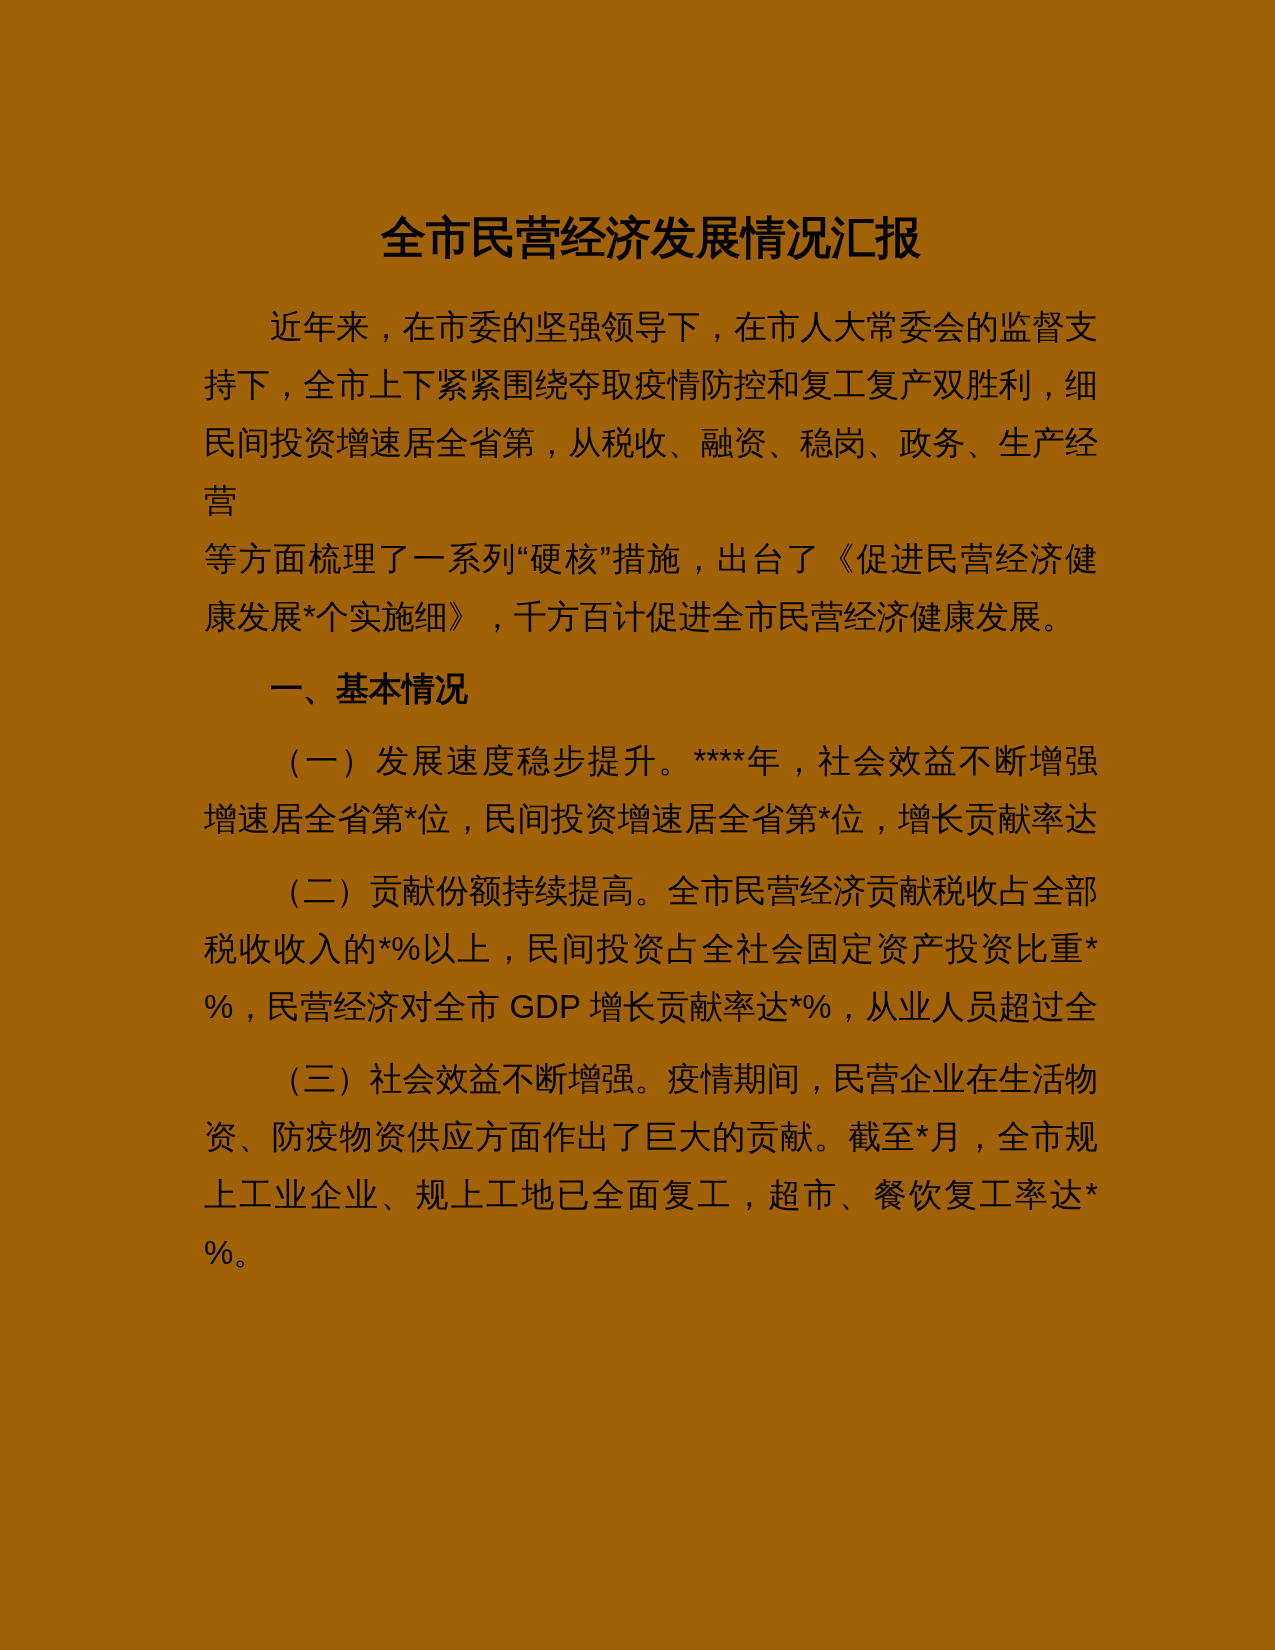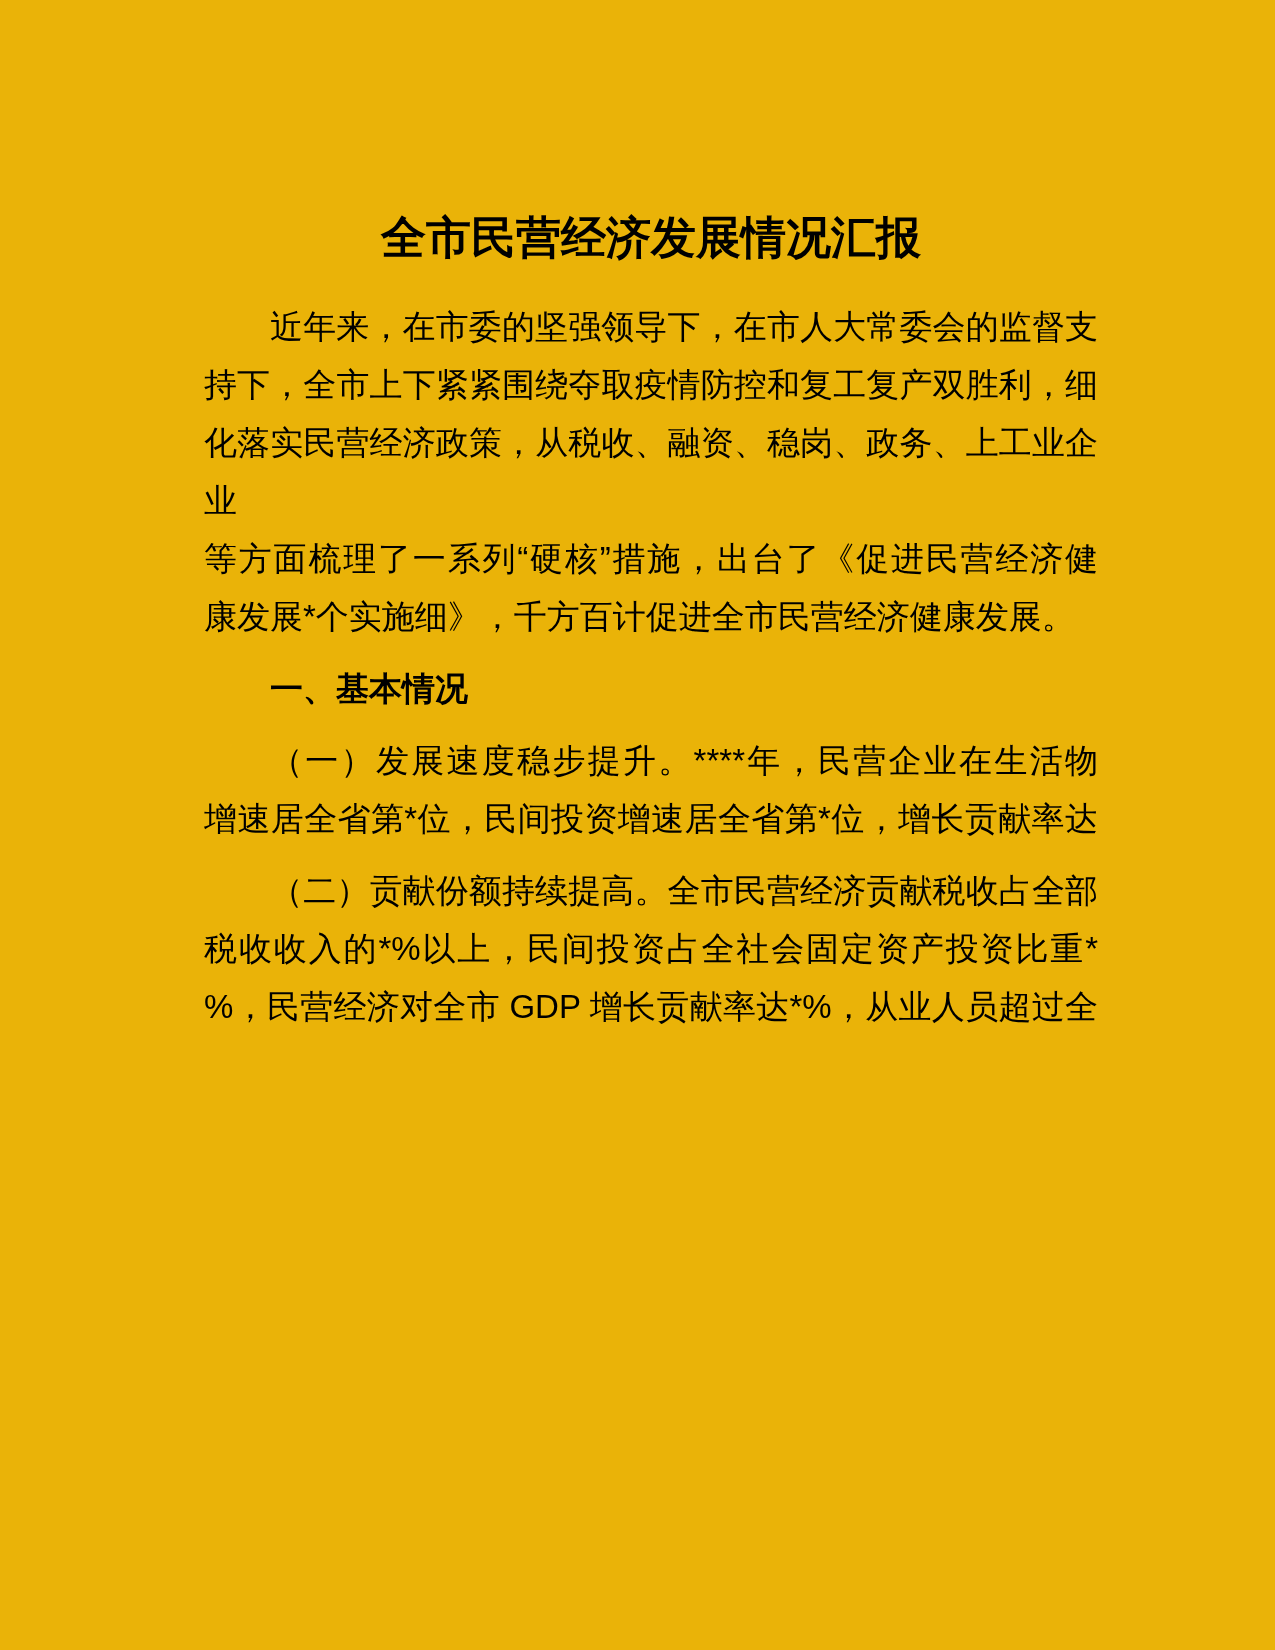--- a/index.html
+++ b/index.html
@@ -4,21 +4,21 @@
 <style>
   html, body {
     margin: 0;
     padding: 0;
     background: #ffffff;
   }
   .page {
     position: relative;
     width: 1275px;
     height: 1650px;
-    background: #eab308;
+    background: #a16207;
     color: #000000;
     font-family: "Liberation Sans", sans-serif;
     overflow: hidden;
   }
   .content {
     position: absolute;
     left: 192px;
     top: 0;
     width: 918px;
   }
@@ -61,37 +61,43 @@
 <div class="page">
   <div class="content">
 
     <div class="doc-title">全市民营经济发展情况汇报</div>
 
     <div class="body-blocks">
 
       <div class="block">
         <div class="line indent">近年来，在市委的坚强领导下，在市人大常委会的监督支</div>
         <div class="line">持下，全市上下紧紧围绕夺取疫情防控和复工复产双胜利，细</div>
-        <div class="line">化落实民营经济政策，从税收、融资、稳岗、政务、上工业企业</div>
+        <div class="line">民间投资增速居全省第，从税收、融资、稳岗、政务、生产经营</div>
         <div class="line">等方面梳理了一系列“硬核”措施，出台了《促进民营经济健</div>
         <div class="line no-fill">康发展*个实施细》，千方百计促进全市民营经济健康发展。</div>
       </div>
 
       <div class="block heading">
         <div class="line no-fill indent">一、基本情况</div>
       </div>
 
       <div class="block">
-        <div class="line indent">（一）发展速度稳步提升。****年，民营企业在生活物</div>
+        <div class="line indent">（一）发展速度稳步提升。****年，社会效益不断增强</div>
         <div class="line">增速居全省第*位，民间投资增速居全省第*位，增长贡献率达</div>
       </div>
 
       <div class="block">
         <div class="line indent">（二）贡献份额持续提高。全市民营经济贡献税收占全部</div>
         <div class="line">税收收入的*%以上，民间投资占全社会固定资产投资比重*</div>
         <div class="line">%，民营经济对全市 GDP 增长贡献率达*%，从业人员超过全</div>
       </div>
 
+      <div class="block">
+        <div class="line indent">（三）社会效益不断增强。疫情期间，民营企业在生活物</div>
+        <div class="line">资、防疫物资供应方面作出了巨大的贡献。截至*月，全市规</div>
+        <div class="line">上工业企业、规上工地已全面复工，超市、餐饮复工率达*</div>
+        <div class="line no-fill">%。</div>
+      </div>
 
 
     </div>
   </div>
 </div>
 
 </body></html>

